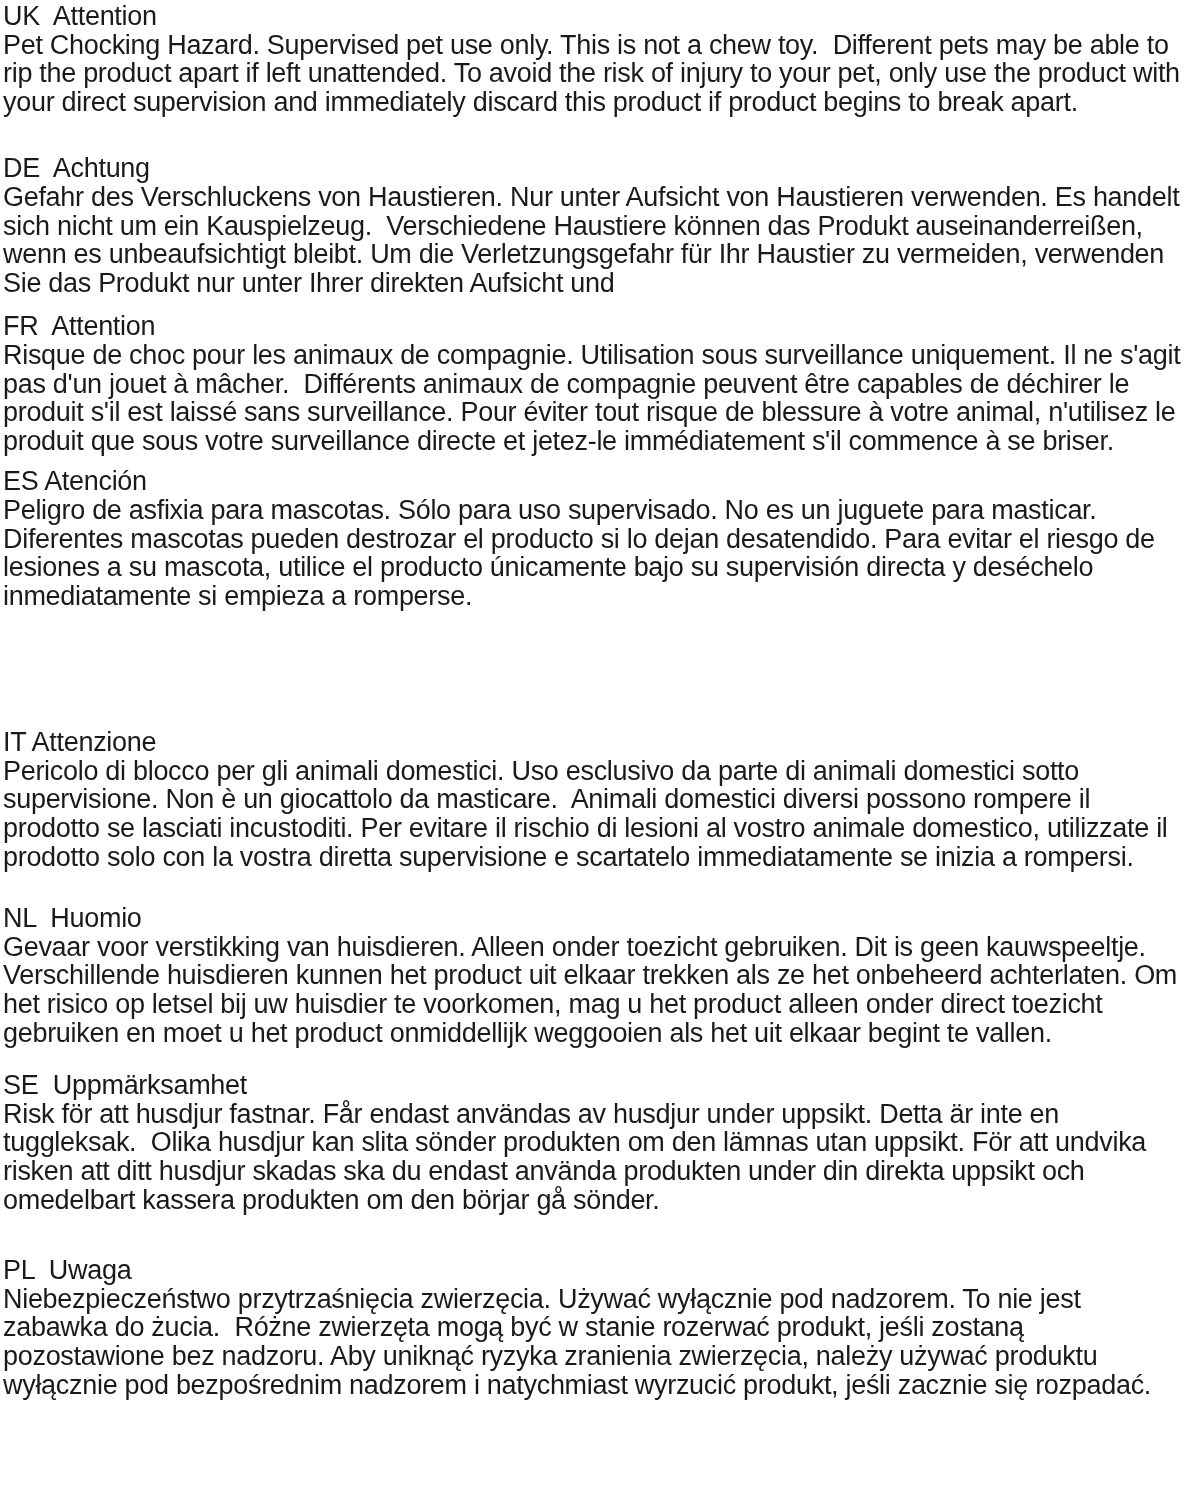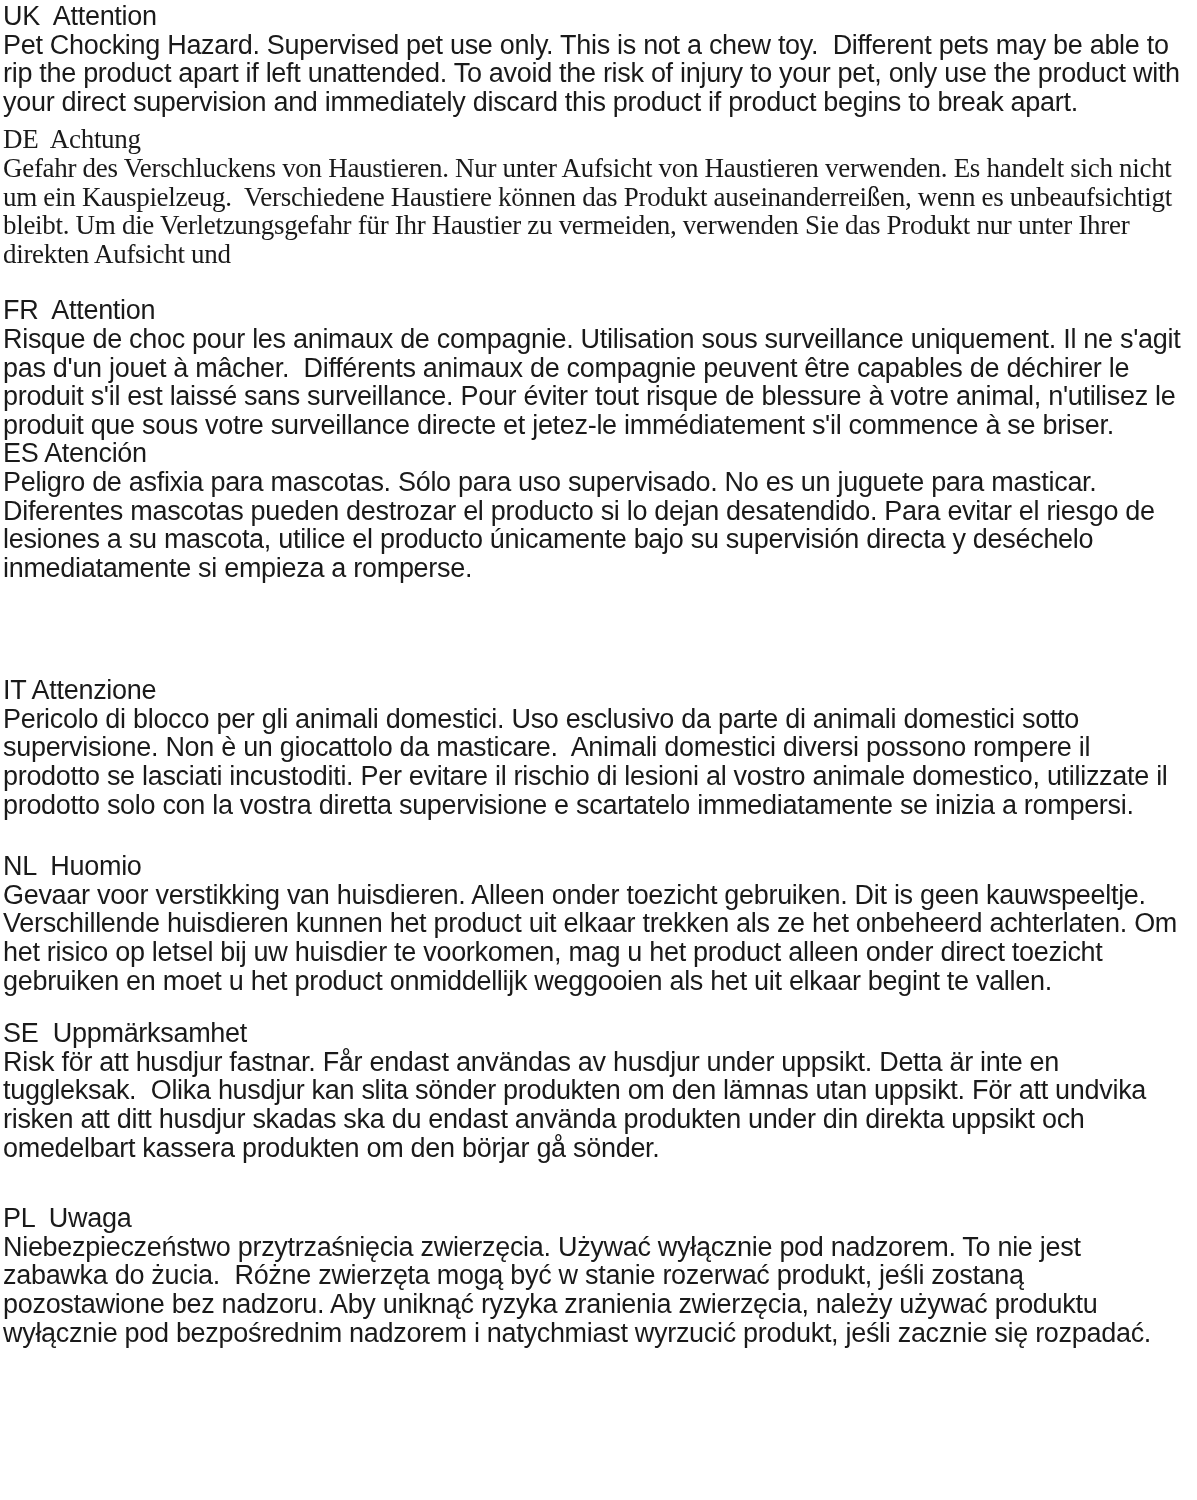--- a/index.html
+++ b/index.html
@@ -26,24 +26,24 @@
   .section .body {
     margin: 0;
     font-size: 27px;
     font-weight: 400;
     line-height: 28.6px;
     letter-spacing: -0.3px;
     white-space: pre-wrap;
     color: #1a1a1a;
   }
   
-  .gap-26 { margin-top: 9px; font-family: Liberation Serif, serif; }
-  .gap-20 { margin-top: 28px; }
-  .gap-12 { }
-  .gap-94 { margin-top: 94px; }
+  .gap-26 { margin-top: 38px; }
+  .gap-20 { margin-top: 15px; }
+  .gap-12 { margin-top: 12px; }
+  .gap-94 { margin-top: 118px; }
   .gap-23 { margin-top: 33px; }
   .gap-28 { margin-top: 24px; }
   .gap-30 { margin-top: 42px; }
 </style>
 </head>
 <body>
 
 <div class="page">
 
   <div class="section">

